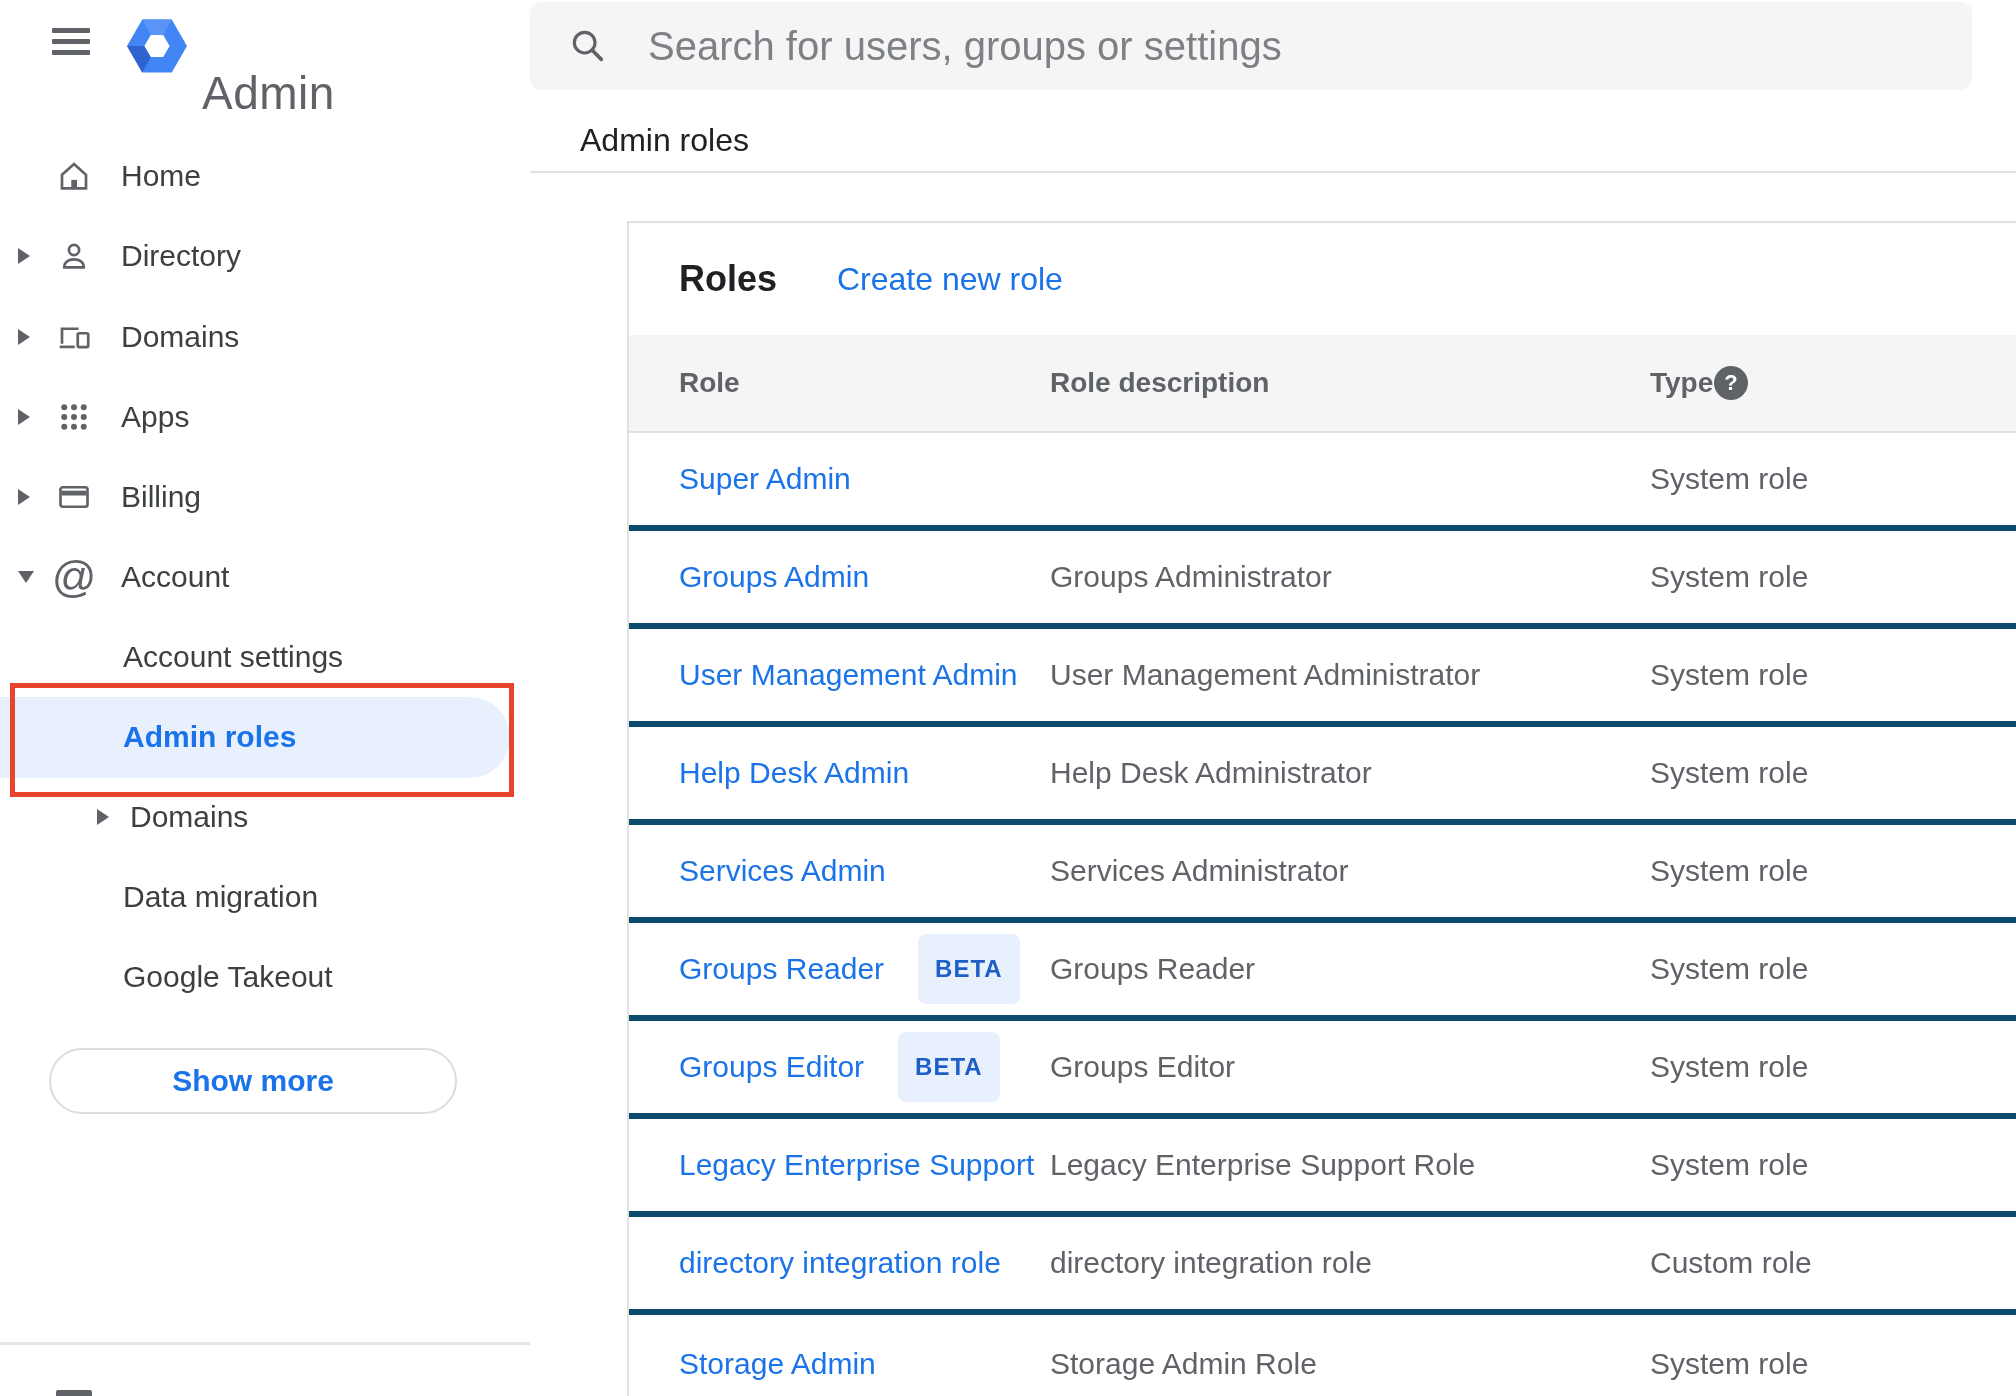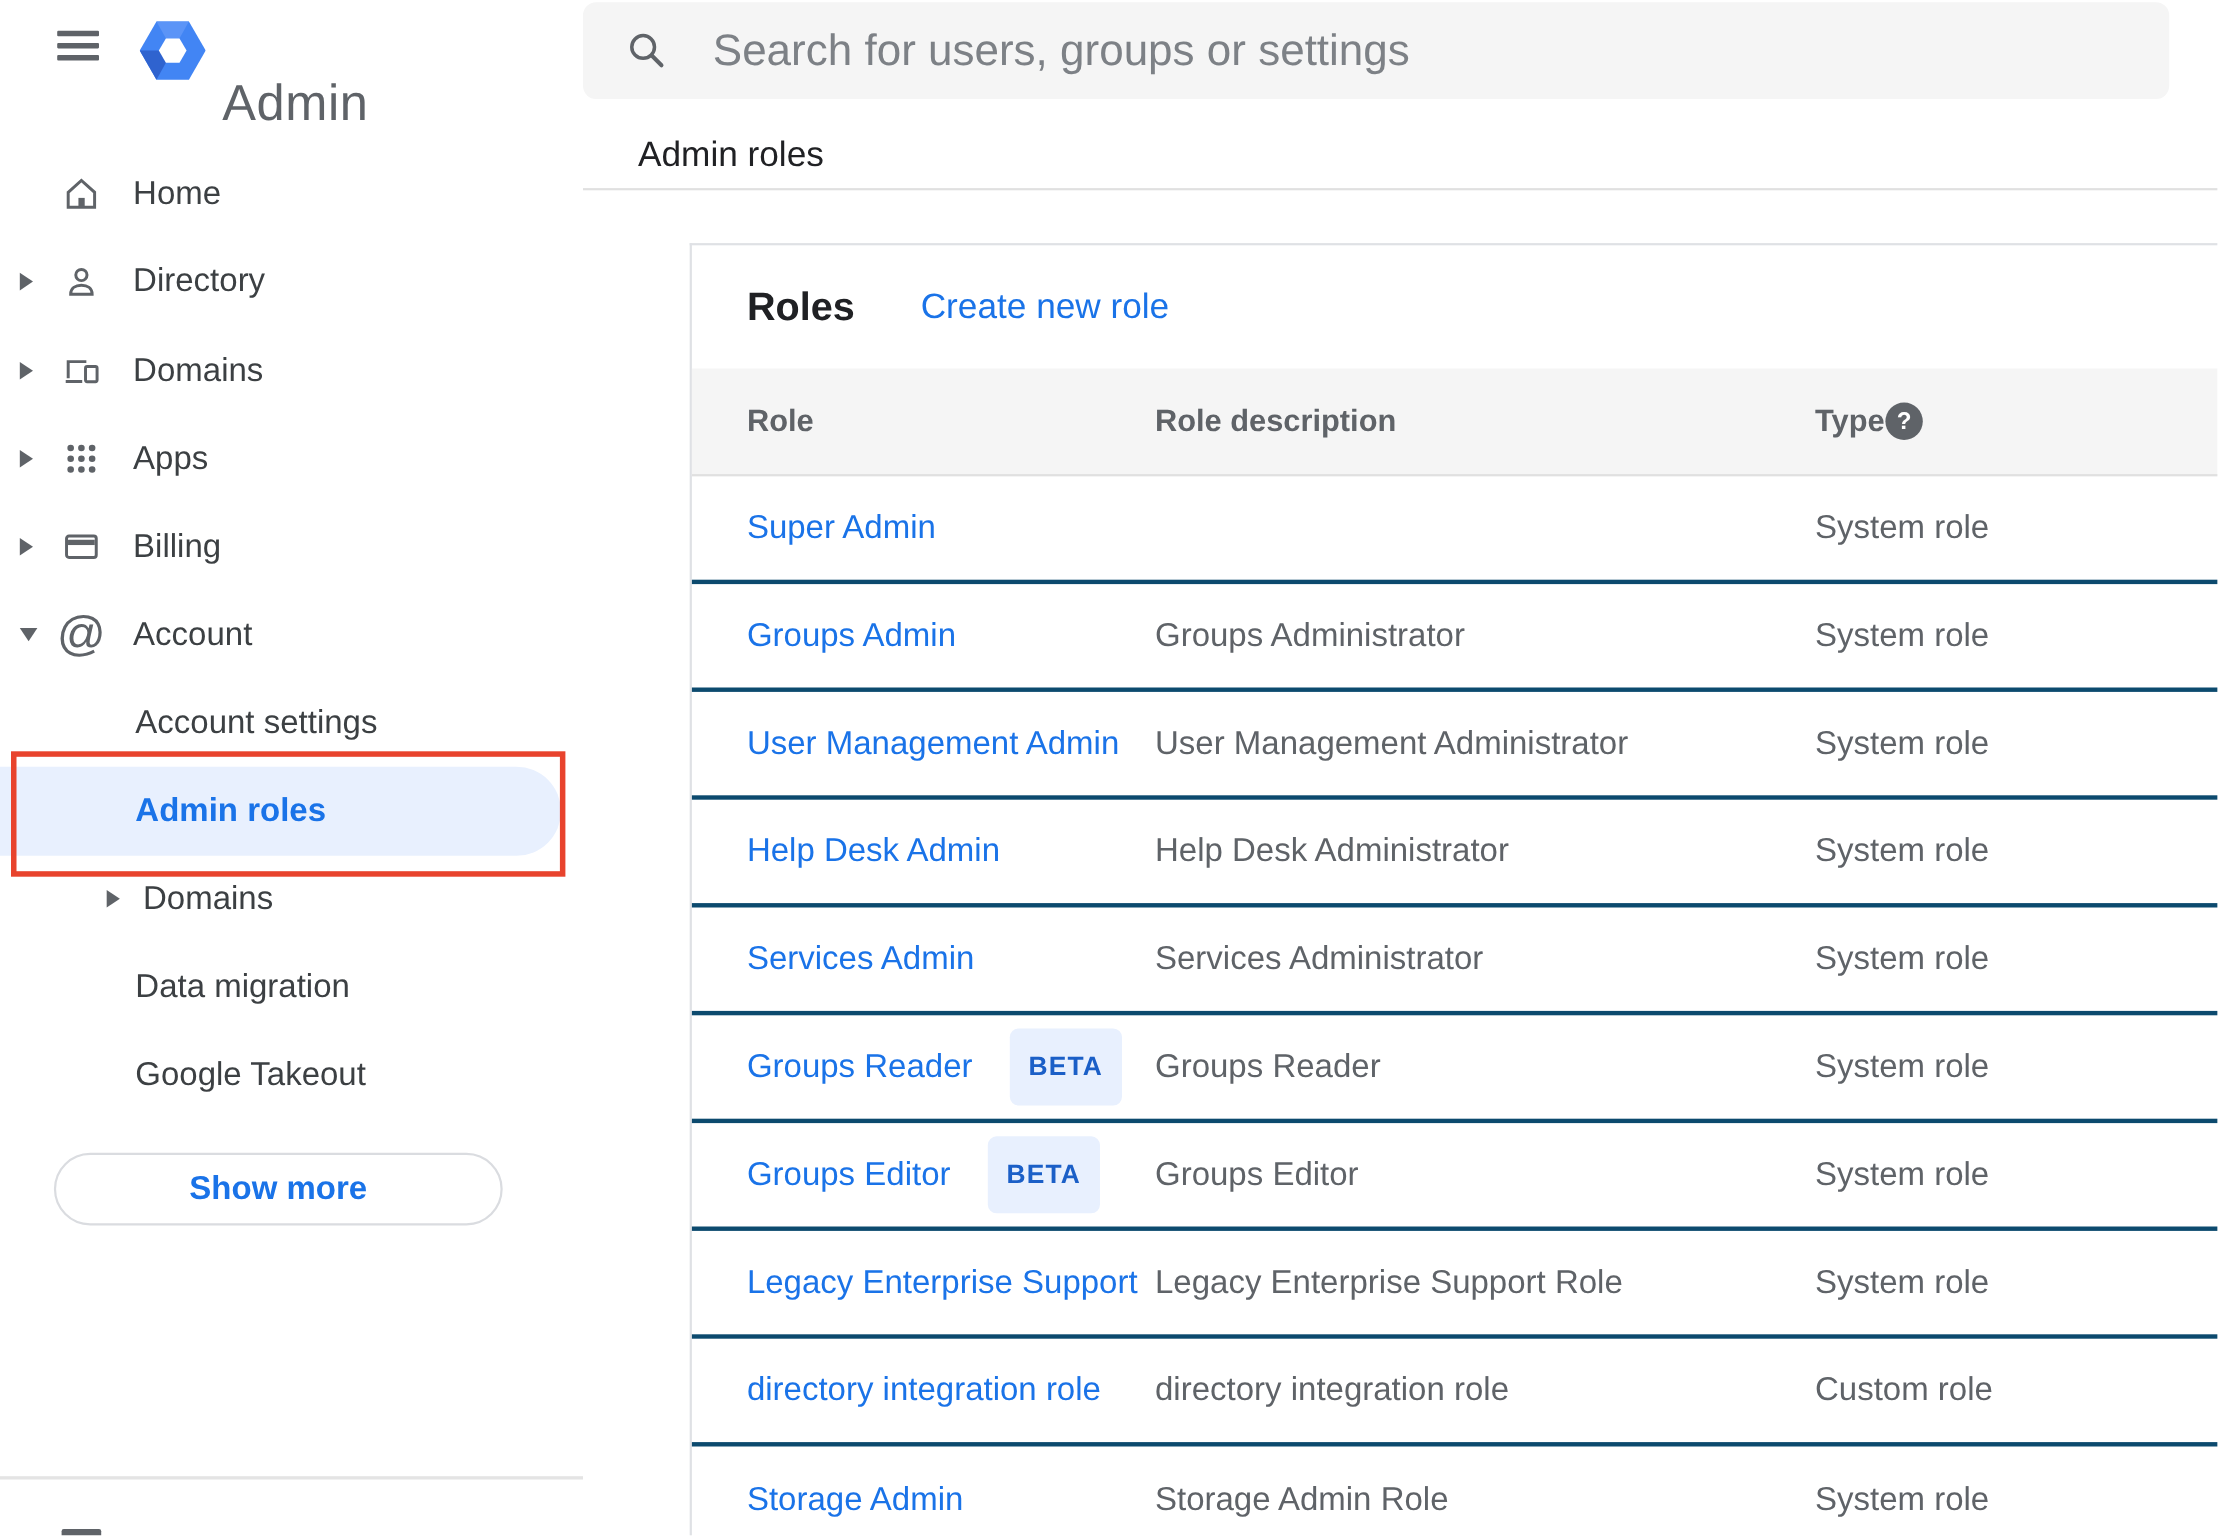--- a/index.html
+++ b/index.html
@@ -36,21 +36,21 @@
   .top-divider { position:absolute; left:530px; top:171px; width:1486px; height:2px; background:#e0e0e0; }
   
   .card { position:absolute; left:627px; top:221px; width:1389px; height:1175px; background:#fff; border-left:2px solid #dfe1e5; border-top:2px solid #dfe1e5; }
   .card-header { position:absolute; left:0; top:0; width:100%; height:112px; }
   .card-title { position:absolute; left:50px; top:50%; transform:translateY(-50%); font-size:36px; font-weight:bold; color:#202124; }
   .create-link { position:absolute; left:208px; top:50%; transform:translateY(-50%); font-size:32px; color:#1a73e8; cursor:pointer; }
   .thead { position:absolute; left:0; top:112px; width:100%; height:98px; background:#f5f5f5; border-bottom:2px solid #e0e0e0; }
   .th { position:absolute; top:50%; transform:translateY(-50%); font-size:28px; font-weight:bold; color:#5f6368; }
   .col-role { left:50px; } .col-desc { left:421px; } .col-type { left:1021px; }
   .help-circle { position:absolute; left:1085px; top:50%; transform:translateY(-50%); width:34px; height:34px; border-radius:50%; background:#5f6368; color:#fff; font-size:22px; font-weight:bold; display:flex; align-items:center; justify-content:center; cursor:pointer; }
-  .trow { position:absolute; left:0; width:100%; height:98px; border-bottom:4px solid #0c4a6e; }
+  .trow { position:absolute; left:0; width:100%; height:98px; border-bottom:6px solid #0c4a6e; }
   .trow .cell { position:absolute; top:50%; transform:translateY(-50%); font-size:30px; color:#5f6368; white-space:nowrap; }
   .trow .role-cell { color:#1a73e8; cursor:pointer; display:flex; align-items:center; }
   .beta-badge { display:inline-block; margin-left:34px; padding:21px 17px; background:#e8f0fe; color:#1b5fc7; font-size:24px; font-weight:bold; letter-spacing:1px; border-radius:8px; }
   svg.icn-svg { stroke:#5f6368; fill:none; stroke-width:1.8; }
 </style>
 </head>
 <body>
 
 <div class="sidebar">
 

